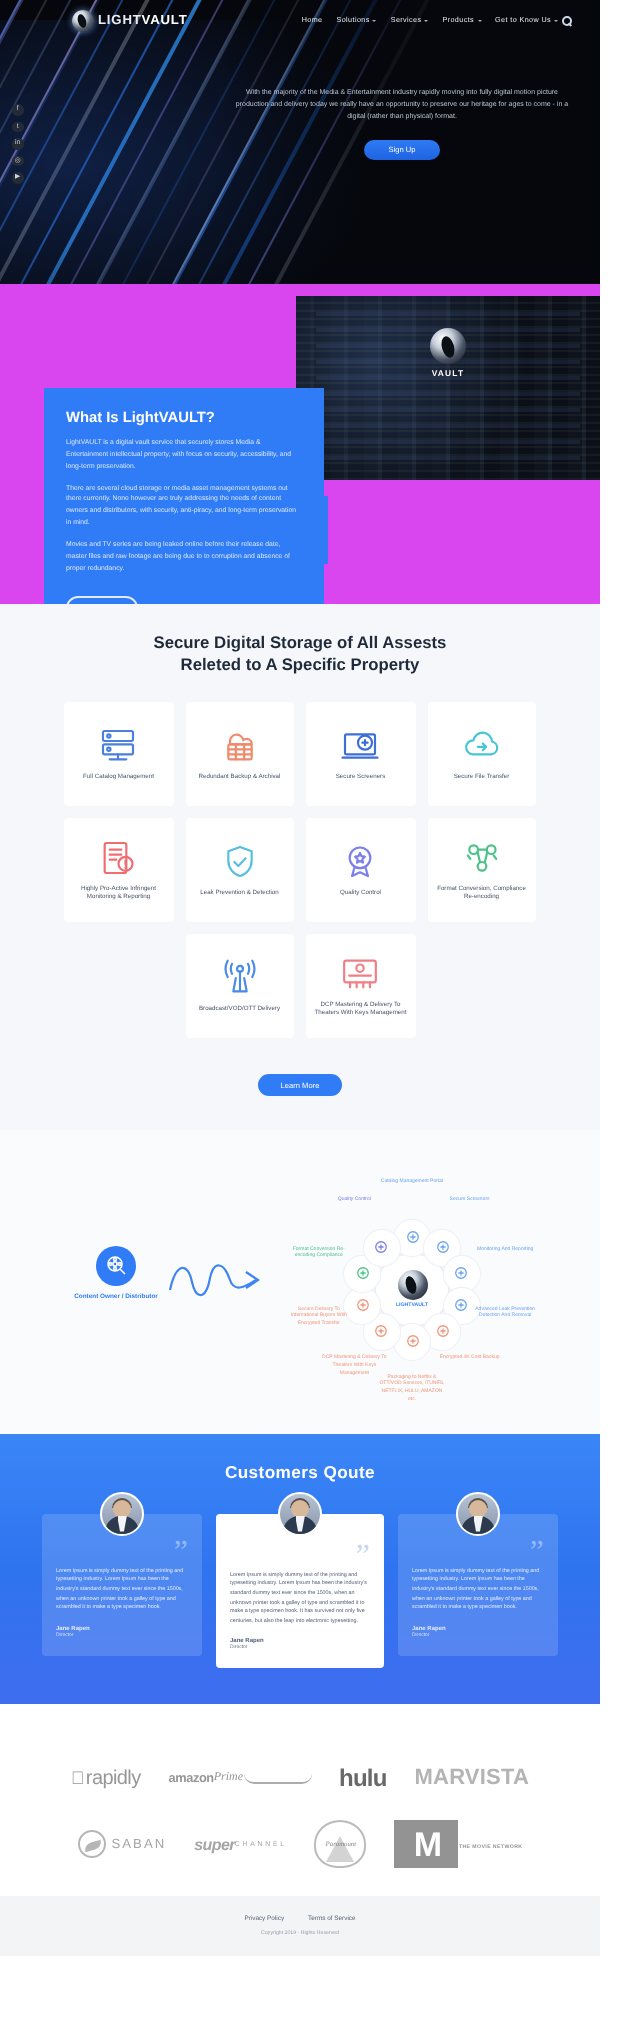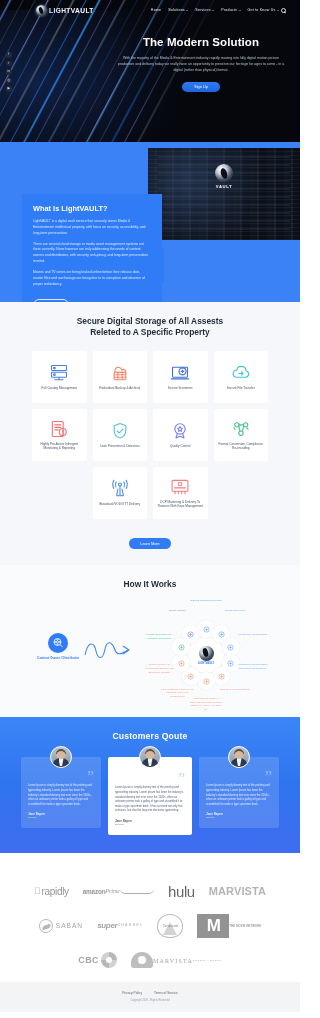--- a/index.html
+++ b/index.html
@@ -94,21 +94,21 @@
   }
   .btn-signup {
     margin: 9px auto 0; display: block; width: 38px; height: 10px;
     background: linear-gradient(180deg,#2e7bf6,#1f63e0);
     border: none; border-radius: 6px; color: #fff; font-size: 3.8px;
     font-family: inherit; cursor: pointer;
   }
 
   
   .whatis {
-    position: relative; width: 300px; height: 160px; background: #3b82f6; overflow: hidden;
+    position: relative; width: 300px; height: 160px; background: #d946ef; overflow: hidden;
   }
   .server-photo {
     position: absolute; right: 0; top: 6px; width: 152px; height: 92px;
     background:
       linear-gradient(115deg, rgba(8,12,20,.55), rgba(8,12,20,.18)),
       repeating-linear-gradient(90deg,#10161f 0 7px,#1b2430 7px 9px,#0c1119 9px 17px),
       linear-gradient(180deg,#2a3444,#0b0f16);
   }
   .server-photo::before {
     content: ""; position: absolute; inset: 0;
@@ -237,21 +237,21 @@
   .logo-row { display: flex; justify-content: center; align-items: center; gap: 14px; margin-top: 14px; flex-wrap: nowrap; }
   .logo {
     color: #9ea6b0; display: flex; align-items: center; justify-content: center; filter: grayscale(1);
   }
   .logo-itunes { font-size: 10px; font-weight: 500; letter-spacing: -.3px; display: flex; align-items: center; gap: 1px; color: #8f98a3; }
   .apple-glyph { font-size: 9px; line-height: 1; }
   .logo-amazon { text-align: center; color: #8f98a3; }
   .logo-amazon .a1 { font-size: 6.4px; font-weight: 700; letter-spacing: -.2px; }
   .logo-amazon .a2 { font-size: 6px; font-style: italic; font-family: "Liberation Serif", serif; }
   .logo-amazon .smile { width: 34px; height: 5px; border-bottom: 1.2px solid #a5adb7; border-radius: 0 0 18px 18px; margin: 0 auto; }
-  .logo-hulu { font-size: 15px; font-weight: 400; color: #ef4444; letter-spacing: -.4px; }
+  .logo-hulu { font-size: 12px; font-weight: 700; color: #ef4444; letter-spacing: -.4px; }
   .logo-netflix { font-size: 11px; font-weight: 700; color: #aeb5bd; letter-spacing: .1px; }
   .logo-saban { display: flex; align-items: center; gap: 3px; color: #9ea6b0; }
   .saban-mark { width: 14px; height: 14px; border-radius: 50%; border: 1px solid #b0b7c0; position: relative; }
   .saban-mark::after { content: ""; position: absolute; left: 2.5px; top: 5px; width: 9px; height: 4px; background: #b0b7c0; border-radius: 6px 0 6px 0; transform: rotate(-16deg); }
   .saban-text { font-size: 6.6px; letter-spacing: 1px; }
   .logo-super { text-align: center; color: #9ea6b0; }
   .logo-super .s1 { font-size: 8px; font-weight: 700; font-style: italic; letter-spacing: -.3px; }
   .logo-super .s2 { font-size: 3.4px; letter-spacing: 1.4px; margin-top: -1px; }
   .logo-para { width: 26px; height: 24px; border-radius: 50% 50% 45% 45%; border: 1.2px solid #b6bcc4; position: relative; display: flex; align-items: flex-end; justify-content: center; }
   .logo-para::before { content: ""; position: absolute; bottom: 2px; left: 50%; transform: translateX(-50%); width: 0; height: 0; border-left: 7px solid transparent; border-right: 7px solid transparent; border-bottom: 13px solid #cfd4da; }
@@ -346,21 +346,20 @@
 
   <div class="social-rail" id="social">
       <span class="social-dot">f</span>
       <span class="social-dot">t</span>
       <span class="social-dot">in</span>
       <span class="social-dot">◎</span>
       <span class="social-dot">▶</span>
     </div>
 
   <div class="hero-copy">
-    <h1 class="hero-title">The Modern Solution</h1>
     <p class="hero-sub">With the majority of the Media &amp; Entertainment industry rapidly moving into fully digital motion picture production and delivery today we  really have an opportunity to preserve our heritage for ages to come - in a digital (rather than physical) format.</p>
     <button class="btn-signup">Sign Up</button>
   </div>
 </section>
 
 <section class="whatis">
   <div class="server-photo">
     <div class="photo-badge">
       <div class="photo-badge-circle"></div>
       <div class="photo-badge-text">VAULT</div>
@@ -487,21 +486,20 @@
         </div>
         <div class="feature-label">DCP Mastering &amp; Delivery To Theaters With Keys Management</div>
       </div>
     </div>
   <div class="center-btn">
     <button class="btn-primary">Learn More</button>
   </div>
 </section>
 
 <section class="howitworks">
-  <h2 class="hiw-title">How It Works</h2>
   <div class="hiw-stage">
     <div class="owner-node">
       <div class="owner-circle">
         <svg width="12" height="12" viewBox="0 0 24 24" fill="none" stroke="#fff" stroke-width="1.6">
           <circle cx="11" cy="10" r="7"></circle>
             <circle cx="11" cy="10" r="2.1"></circle>
           <circle cx="11" cy="5.2" r="1.4"></circle>
             <circle cx="11" cy="14.8" r="1.4"></circle>
           <circle cx="6.2" cy="10" r="1.4"></circle>
             <circle cx="15.8" cy="10" r="1.4"></circle>
@@ -660,31 +658,20 @@
     </div>
     <div class="logo logo-para">
       <span>Paramount</span>
     </div>
     <div class="logo logo-mnet">
       <div class="mnet-box">M</div>
       <div class="mnet-cap">THE MOVIE NETWORK</div>
     </div>
   </div>
 
-  <div class="logo-row">
-    <div class="logo logo-cbc">
-      <span class="cbc-text">CBC</span>
-      <span class="cbc-mark"></span>
-    </div>
-    <div class="logo logo-marvista">
-      <div class="mv-mark"></div>
-      <div class="mv-text">MARVISTA</div>
-      <div class="mv-sub">ENTERTAINMENT</div>
-    </div>
-  </div>
 </section>
 
 <footer class="footer">
   <div class="footer-links" id="footerLinks">
       <a class="footer-link" href="#">Privacy Policy</a>
       <a class="footer-link" href="#">Terms of Service</a>
     </div>
   <div class="footer-copy">Copyright 2019 - Rights Reserved</div>
 </footer>
 

